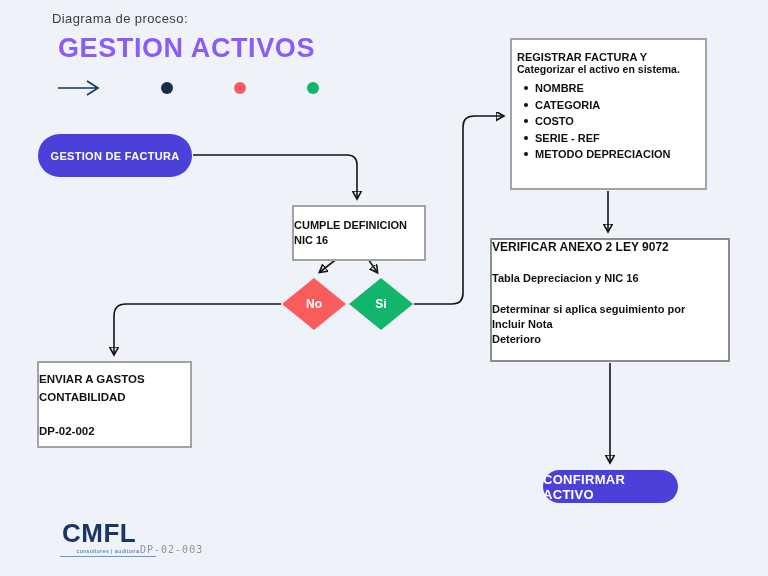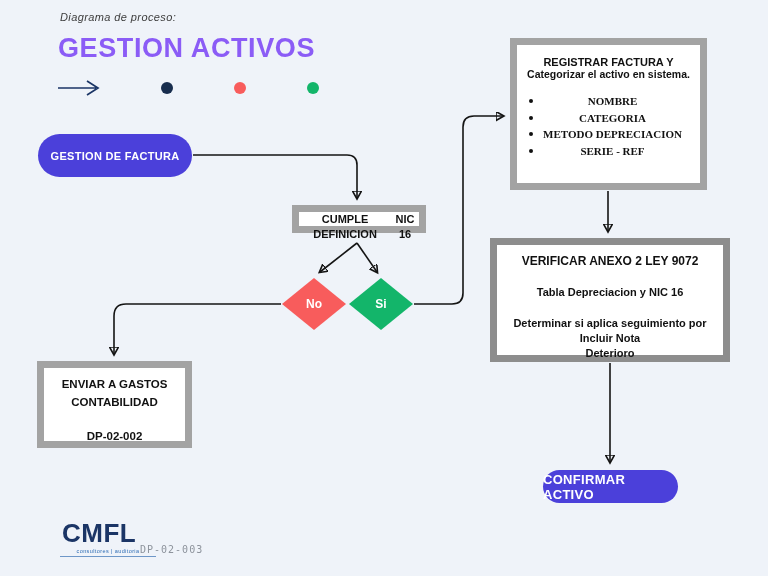--- a/index.html
+++ b/index.html
@@ -1,45 +1,45 @@
 <!DOCTYPE html>
 <html><head>
 <meta charset="utf-8">
 <style>
   html,body{margin:0;padding:0;}
   body{font-family:"Liberation Sans","DejaVu Sans",sans-serif;}
   .canvas{position:relative;width:768px;height:576px;background:#eff3f9;overflow:hidden;}
 
   
-  .subtitle{position:absolute;left:60px;top:11px;font-size:11px;color:#3c3c3c;letter-spacing:.4px;font-style:italic;}
+  .subtitle{position:absolute;left:52px;top:11px;font-size:13px;color:#3c3c3c;letter-spacing:.4px;}
   .title{position:absolute;left:58px;top:33px;font-size:27px;font-weight:bold;color:#8b5cf6;letter-spacing:.6px;}
   .hdr-arrow{position:absolute;left:56px;top:77px;}
   .dot{position:absolute;top:82px;width:12px;height:12px;border-radius:50%;}
   .dot.navy{left:161px;background:#182d4e;}
   .dot.red{left:234px;background:#f85c5c;}
   .dot.green{left:307px;background:#13b56a;}
 
   
   .connectors{position:absolute;left:0;top:0;z-index:1;}
   .connectors path{stroke:#141414;stroke-width:1.6;fill:none;}
 
   
   .node{position:absolute;z-index:2;box-sizing:border-box;}
   .pill{background:#4b40da;color:#fff;font-weight:bold;display:flex;align-items:center;justify-content:center;letter-spacing:.3px;}
   .pill.start{left:38px;top:134px;width:154px;height:43px;border-radius:22px;font-size:11px;}
   .pill.confirm{left:543px;top:470px;width:135px;height:33px;border-radius:17px;font-size:13px;}
 
-  .box{background:#fff;border:7px solid #a3a3a3;color:#111;font-weight:bold;text-align:center;}
-  .box.cumple{left:292px;top:205px;width:134px;height:28px;display:flex;flex-direction:row;justify-content:center;font-size:11px;line-height:15px;}
+  .box{background:#fff;border:2px solid #a3a3a3;color:#111;font-weight:bold;text-align:left;}
+  .box.cumple{left:292px;top:205px;width:134px;height:56px;display:flex;flex-direction:column;justify-content:center;font-size:11px;line-height:15px;}
   .box.registrar{left:510px;top:38px;width:197px;height:152px;padding:11px 5px 0 5px;font-size:11px;}
   .box.registrar .t2{font-size:10.5px;white-space:nowrap;}
-  .box.registrar .bullets{margin-top:13px;font-family:Liberation Serif, serif;}
+  .box.registrar .bullets{margin-top:5px;}
   .bullet-row{display:grid;grid-template-columns:18px 1fr 10px;align-items:center;height:16.5px;font-size:11px;}
   .bullet-glyph{width:4px;height:4px;border-radius:50%;background:#111;justify-self:center;}
-  .box.verificar{left:490px;top:238px;width:240px;height:124px;border-color:#8d8d8d;padding-top:9px;font-size:11px;line-height:15px;}
+  .box.verificar{left:490px;top:238px;width:240px;height:124px;border-color:#8d8d8d;font-size:11px;line-height:15px;}
   .box.verificar .vt{font-size:12px;}
   .gap12{height:16px;}
   .box.enviar{left:37px;top:361px;width:155px;height:87px;padding-top:7px;font-size:11.5px;line-height:18px;}
 
   .diamond{width:64px;height:52px;display:flex;align-items:center;justify-content:center;color:#fff;font-weight:bold;font-size:12px;clip-path:polygon(50% 0,100% 50%,50% 100%,0 50%);}
   .diamond.no{left:282px;top:278px;background:#f85c5c;}
   .diamond.si{left:349px;top:278px;background:#13b56a;}
 
   
   .logo{position:absolute;left:62px;top:518px;font-size:26px;font-weight:bold;color:#1b3566;letter-spacing:.5px;}
@@ -96,25 +96,29 @@
       <div class="bullet-row">
           <span class="bullet-glyph"></span>
           <span>NOMBRE</span>
         </div>
       <div class="bullet-row">
           <span class="bullet-glyph"></span>
           <span>CATEGORIA</span>
         </div>
       <div class="bullet-row">
           <span class="bullet-glyph"></span>
-          <span>METODO DEPRECIACION</span>
+          <span>COSTO</span>
         </div>
       <div class="bullet-row">
           <span class="bullet-glyph"></span>
           <span>SERIE - REF</span>
+        </div>
+      <div class="bullet-row">
+          <span class="bullet-glyph"></span>
+          <span>METODO DEPRECIACION</span>
         </div>
     </div>
   </div>
 
   <div class="node box verificar">
     <div class="vt">VERIFICAR ANEXO 2 LEY 9072</div>
     <div class="gap12"></div>
     <div>Tabla Depreciacion y NIC 16</div>
     <div class="gap12"></div>
     <div>Determinar si aplica seguimiento por</div>

